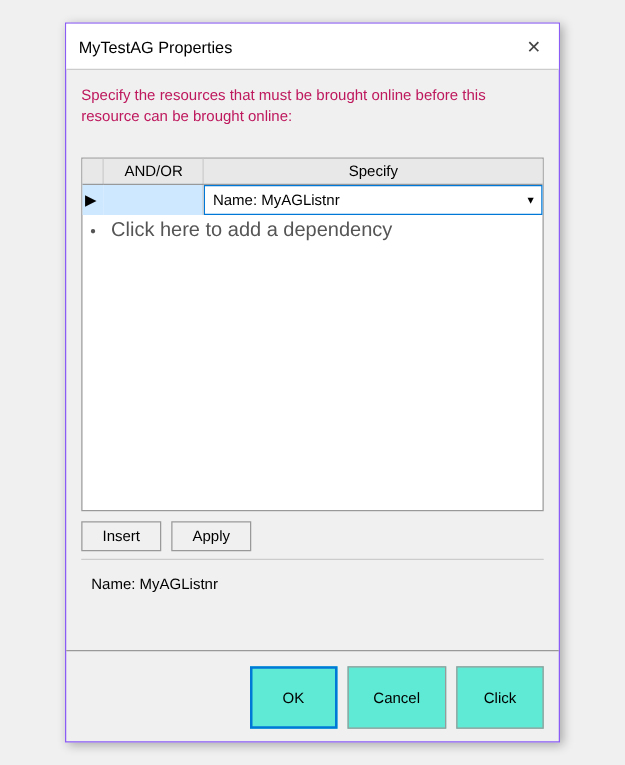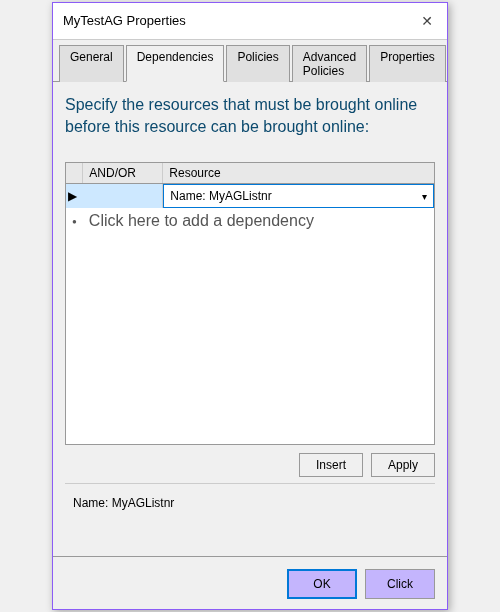--- a/index.html
+++ b/index.html
@@ -73,42 +73,42 @@
       background: #f0f0f0;
       border-bottom: 1px solid #f0f0f0;
       z-index: 1;
     }
 
     .content {
       padding: 12px;
     }
 
     .description {
-      font-size: 16px;
+      font-size: 12px;
       margin-bottom: 24px;
       line-height: 1.4;
-      color: #0c4a6e;
+      color: #be185d;
     }
 
     .table-container {
       border: 1px solid #999;
       background: #fff;
       margin-bottom: 8px;
     }
 
     .table {
       width: 100%;
       border-collapse: collapse;
     }
 
     .table th {
       background: #e8e8e8;
       border-bottom: 1px solid #999;
       padding: 3px 6px;
-      text-align: left;
+      text-align: center;
       font-weight: normal;
       font-size: 12px;
       color: #000;
     }
 
     .table th.and-or-col {
       width: 80px;
       border-right: 1px solid #ccc;
     }
 
@@ -163,21 +163,20 @@
     }
 
     .add-row td.bullet-cell {
       width: 16px;
       text-align: center;
       font-size: 8px;
     }
 
     .table-actions {
       display: flex;
-      justify-content: flex-end;
       gap: 8px;
       margin-bottom: 0;
     }
 
     .action-btn {
       padding: 4px 16px;
       border: 1px solid #999;
       background: #f0f0f0;
       cursor: pointer;
       font-size: 12px;
@@ -203,23 +202,23 @@
     }
 
     .bottom-buttons {
       display: flex;
       justify-content: flex-end;
       gap: 8px;
       padding: 8px 12px 10px 12px;
     }
 
     .bottom-btn {
-      padding: 6px 20px;
+      padding: 16px 20px;
       border: 1px solid #999;
-      background: #c4b5fd;
+      background: #5eead4;
       cursor: pointer;
       font-size: 12px;
       min-width: 70px;
     }
 
     .bottom-btn.ok-btn {
       border: 2px solid #0078d7;
     }
 
     .row-selected {
@@ -229,48 +228,31 @@
 </head>
 <body>
 
 <div class="window">
 
   <div class="title-bar">
     <span class="title-bar-text">MyTestAG Properties</span>
     <button class="close-btn">✕</button>
   </div>
 
-  <div class="tab-bar">
-    <div class="tab">
-      <span>General</span>
-    </div>
-    <div class="tab active">
-      <span>Dependencies</span>
-    </div>
-    <div class="tab">
-      <span>Policies</span>
-    </div>
-    <div class="tab">
-      <span>Advanced Policies</span>
-    </div>
-    <div class="tab">
-      <span>Properties</span>
-    </div>
-  </div>
 
   <div class="content">
     <p class="description">Specify the resources that must be brought online before this resource can be brought online:</p>
 
     <div class="table-container">
       <table class="table">
         <thead>
           <tr>
             <th style="width:16px; border-right:1px solid #ccc;"></th>
             <th class="and-or-col">AND/OR</th>
-            <th class="resource-col">Resource</th>
+            <th class="resource-col">Specify</th>
           </tr>
         </thead>
         <tbody>
 
           <tr class="row-selected">
             <td class="arrow-cell">▶</td>
             <td class="and-or-cell"></td>
             <td class="resource-cell">
               <div class="resource-dropdown">
                 <span class="resource-dropdown-text">Name: MyAGListnr</span>
@@ -318,15 +300,16 @@
 
     <div class="info-panel">
       <span>Name: MyAGListnr</span>
     </div>
   </div>
 
   <hr class="bottom-divider">
 
   <div class="bottom-buttons">
     <button class="bottom-btn ok-btn">OK</button>
+    <button class="bottom-btn">Cancel</button>
     <button class="bottom-btn">Click</button>
   </div>
 </div>
 
 </body></html>

